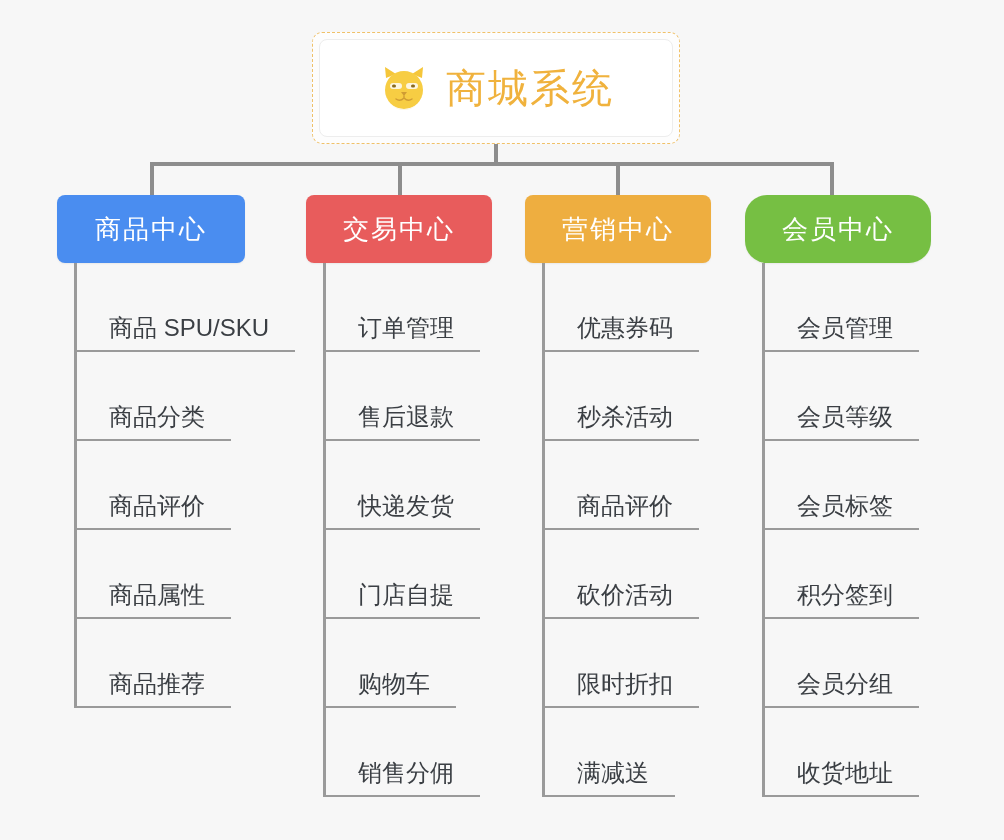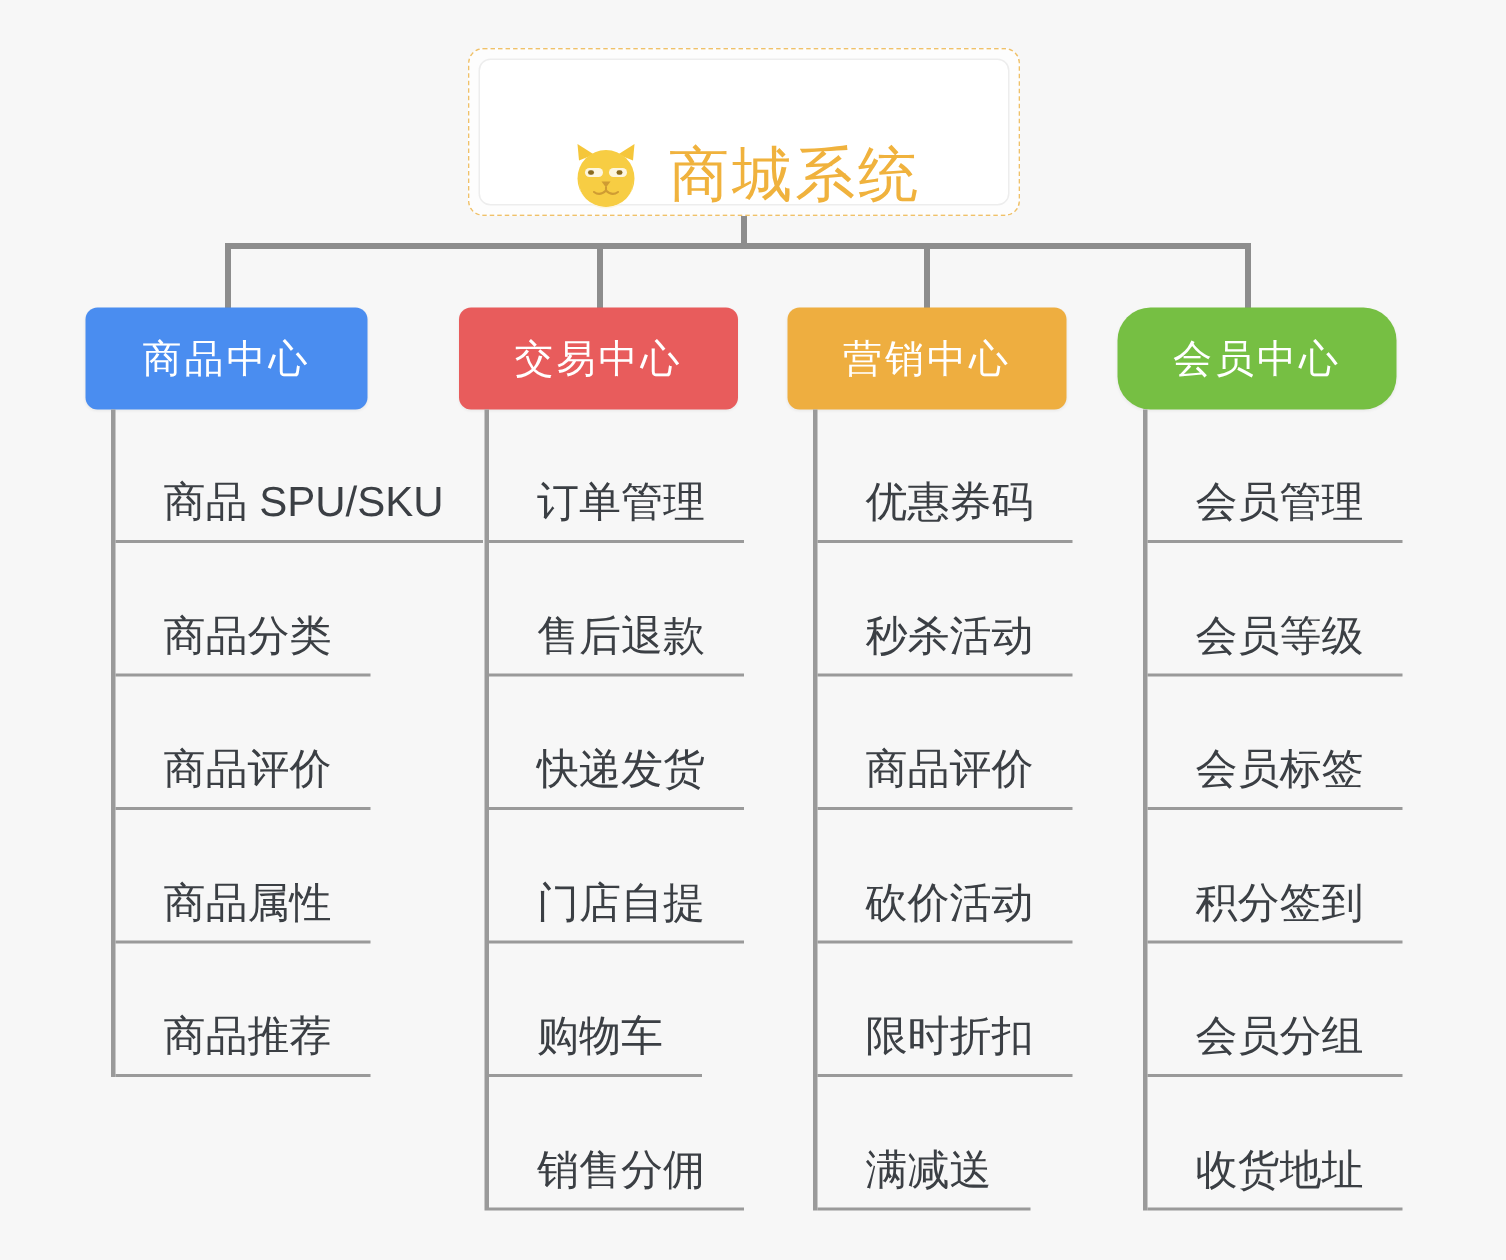--- a/index.html
+++ b/index.html
@@ -19,21 +19,21 @@
 
   
   #root-card {
     position: absolute;
     left: 312px; top: 32px;
     width: 368px; height: 112px;
     background: #fdfdfd;
     border: 1px dashed #f0c169;
     border-radius: 10px;
     display: flex;
-    align-items: flex-end;
+    align-items: center;
     justify-content: center;
     gap: 14px;
   }
   #root-card .inner-card {
     position: absolute;
     left: 6px; top: 6px; right: 6px; bottom: 6px;
     background: #ffffff;
     border: 1px solid #ededed;
     border-radius: 8px;
   }
@@ -57,21 +57,21 @@
   .conn {
     position: absolute;
     background: #8d8d8d;
   }
   .conn.v { width: 4px; }
   .conn.h { height: 4px; }
 
   
   .column {
     position: absolute;
-    top: 205px;
+    top: 195px;
     width: 186px;
   }
   .cat-box {
     height: 68px;
     border-radius: 8px;
     display: flex;
     align-items: center;
     justify-content: center;
     color: #ffffff;
     font-size: 26px;
@@ -90,21 +90,21 @@
     padding: 0;
   }
   .item {
     height: 89px;
     position: relative;
     display: flex;
     align-items: flex-end;
     padding-left: 32px;
   }
   .item-label {
-    font-size: 28px;
+    font-size: 24px;
     color: #3b3f44;
     line-height: 1.1;
     padding-bottom: 9px;
     border-bottom: 2px solid #9a9a9a;
     white-space: nowrap;
     display: inline-block;
     padding-right: 26px;
     margin-left: -32px;
     padding-left: 32px;
   }

